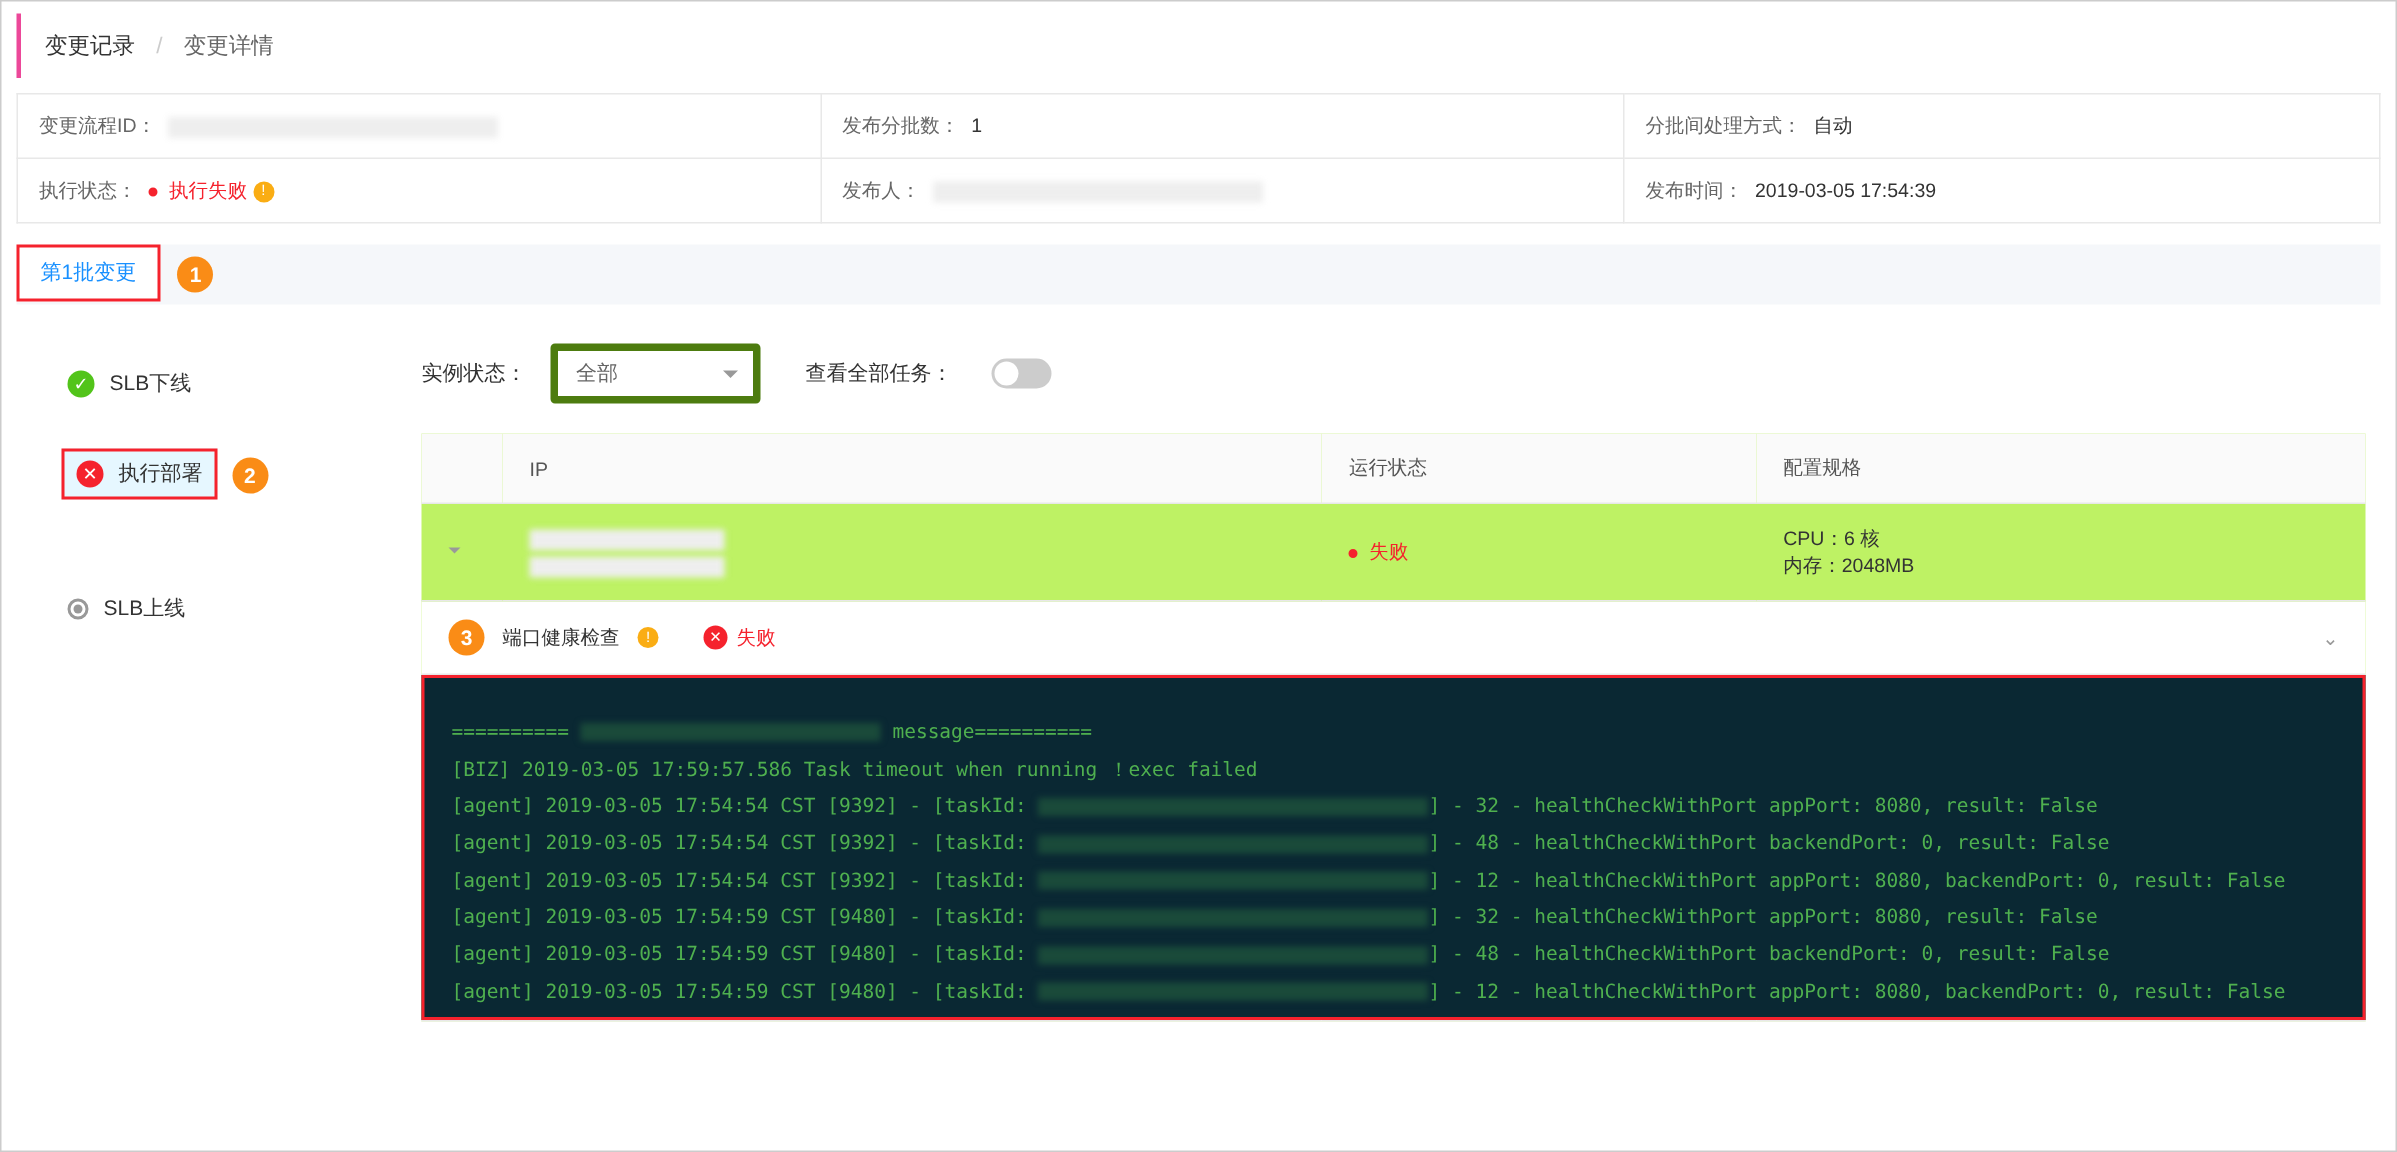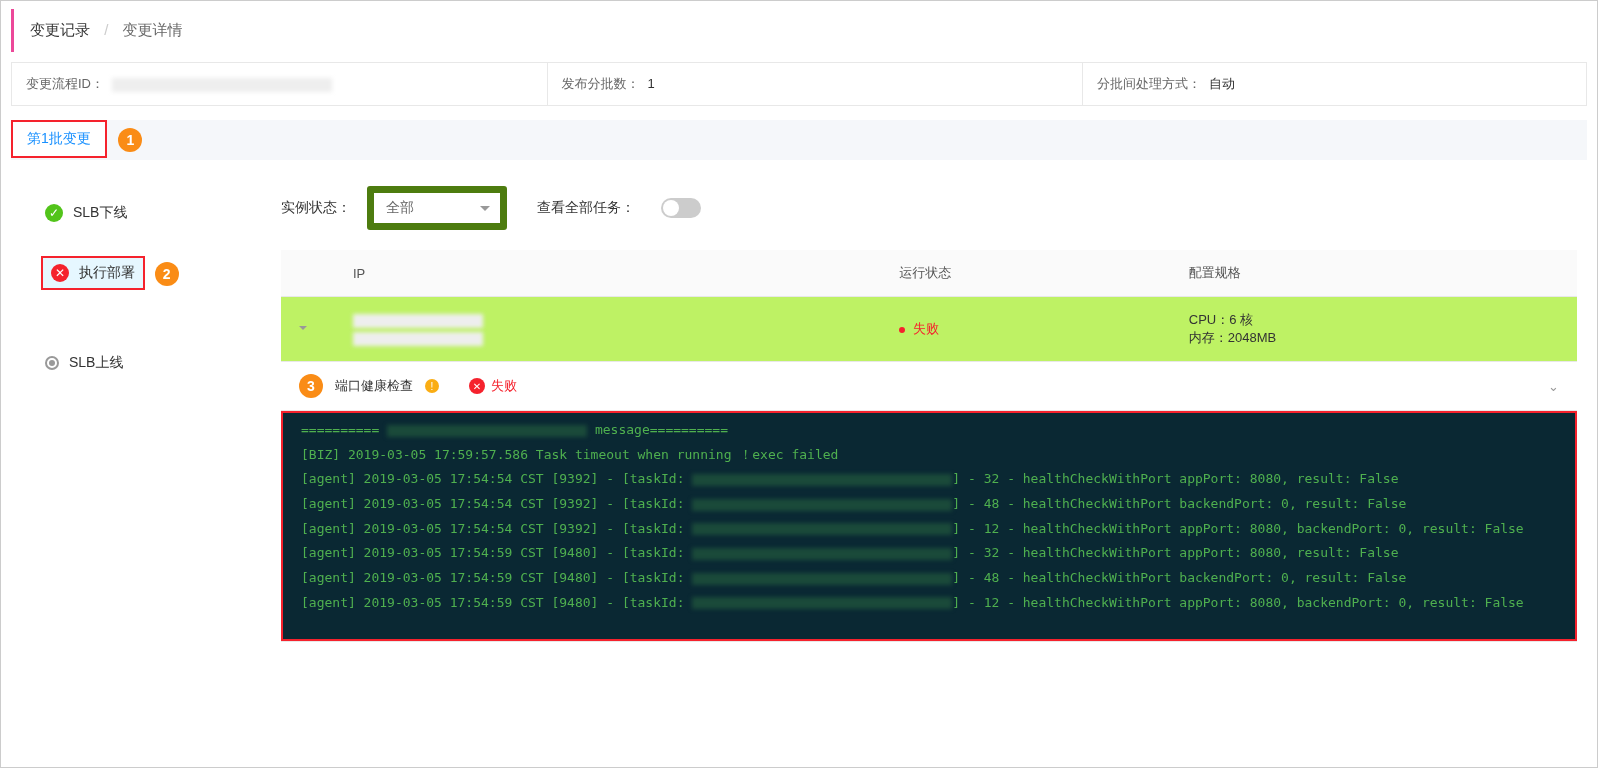--- a/index.html
+++ b/index.html
@@ -31,36 +31,36 @@
 .step { display: flex; align-items: center; margin-bottom: 30px; font-size: 14px; padding: 4px; }
 .step.active { border: 2px solid #f5222d; background: #e6f7ff; padding: 6px 8px; display: inline-flex; }
 .step-ic { display: inline-flex; align-items: center; justify-content: center; width: 18px; height: 18px; border-radius: 50%; margin-right: 10px; font-size: 12px; }
 .step-ic.ok { background: #52c41a; color: #fff; }
 .step-ic.fail { background: #f5222d; color: #fff; }
 .step-ic.pend { border: 2px solid #999; color: #999; width: 14px; height: 14px; }
 .step-ic.pend::after { content: ""; display: block; width: 6px; height: 6px; border-radius: 50%; background: #999; margin: auto; }
 .right-panel { flex: 1; padding: 16px 10px 0 10px; }
 .filter-row { display: flex; align-items: center; margin-bottom: 20px; font-size: 14px; }
 .filter-row .lbl { font-weight: 500; margin-right: 16px; }
-.select { border: 7px solid #4d7c0f; border-radius: 3px; padding: 6px 30px 6px 12px; min-width: 140px; position: relative; display: inline-flex; align-items: center; color: #666; margin-right: 30px; }
+.select { border: 5px solid #4d7c0f; border-radius: 3px; padding: 6px 30px 6px 12px; min-width: 140px; position: relative; display: inline-flex; align-items: center; color: #666; margin-right: 30px; }
 .select::after { content: ""; position: absolute; right: 10px; top: 50%; border: 5px solid transparent; border-top-color: #999; transform: translateY(-2px); }
 .toggle { display: inline-block; width: 40px; height: 20px; background: #ccc; border-radius: 10px; position: relative; margin-left: 10px; }
 .toggle::after { content: ""; position: absolute; width: 16px; height: 16px; background: #fff; border-radius: 50%; top: 2px; left: 2px; }
 .inst-table { width: 100%; border-collapse: collapse; background: #bef264; }
 .inst-table th { background: #fafafa; text-align: left; padding: 14px 18px; color: #555; font-weight: 500; border-bottom: 1px solid #e8e8e8; }
 .inst-table td { padding: 14px 18px; border-bottom: 1px solid #e8e8e8; vertical-align: middle; }
 .expander { display: inline-block; border: 4px solid transparent; border-top-color: #999; margin-right: 10px; }
 .red-txt { color: #f5222d; }
 .sub-row { background: #fff; padding: 0; }
 .health-row { display: flex; align-items: center; padding: 12px 18px; border-bottom: 1px solid #e8e8e8; }
 .health-row .title { font-weight: 500; margin-right: 8px; }
 .health-row .fail-badge { display: inline-flex; align-items: center; color: #f5222d; margin-left: 30px; }
 .fail-circ { display: inline-flex; align-items: center; justify-content: center; width: 16px; height: 16px; border-radius: 50%; background: #f5222d; color: #fff; font-size: 10px; margin-right: 6px; }
 .health-row .chev { margin-left: auto; color: #999; }
-.console { background: #0a2833; padding: 5px 18px; font-family: monospace; font-size: 13px; color: #4fb04f; border: 2px solid #f5222d; margin: 0; line-height: 1.9; height: 230px; overflow: hidden; }
+.console { background: #0a2833; padding: 25px 18px; font-family: monospace; font-size: 13px; color: #4fb04f; border: 2px solid #f5222d; margin: 0; line-height: 1.9; height: 230px; overflow: hidden; }
 .console .line { white-space: nowrap; }
 .console .pix2 { display: inline-block; background: #1a4a3a; width: 260px; height: 12px; filter: blur(2px); vertical-align: middle; }
 .console .pix2.s { width: 200px; }
 </style>
 </head>
 <body>
 
 <div class="wrap">
  <div class="inner">
   <div class="breadcrumb">
@@ -68,20 +68,25 @@
     <span class="sep">/</span>
     <span class="crumb2">变更详情</span>
   </div>
 
   <table class="info-table">
     <tbody>
           <tr>
       <td style="width:34%"><span class="info-label">变更流程ID：</span><span class="pix l"></span></td>
       <td style="width:34%"><span class="info-label">发布分批数：</span><span class="info-val">1</span></td>
       <td><span class="info-label">分批间处理方式：</span><span class="info-val">自动</span></td>
+    </tr>
+    <tr>
+      <td><span class="info-label">执行状态：</span><span class="status-dot-red o"></span> <span class="status-fail">执行失败</span><span class="warn-ic">!</span></td>
+      <td><span class="info-label">发布人：</span><span class="pix l"></span></td>
+      <td><span class="info-label">发布时间：</span><span class="info-val">2019-03-05 17:54:39</span></td>
     </tr>
   </tbody>
       </table>
 
   <div class="body-area">
     <div class="below-tab">
       <span class="tab-hdr">第1批变更</span>
       <span class="annot in">1</span>
     </div>
 

